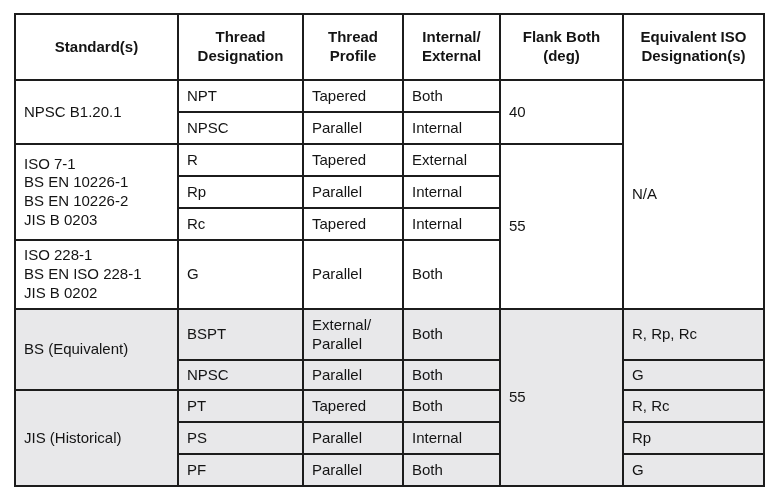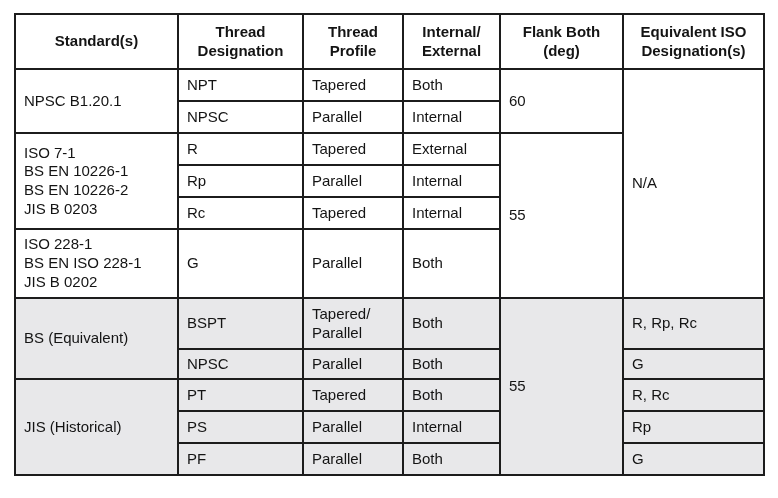--- a/index.html
+++ b/index.html
@@ -41,21 +41,21 @@
     background: #ffffff;
   }
   table.std-table td {
     text-align: left;
     font-weight: 400;
     background: #ffffff;
   }
   table.std-table td.hist {
     background: #e8e8ea;
   }
-  tr.h-header  { height: 55px; }
+  tr.h-header  { height: 66px; }
   tr.h-normal  { height: 32px; }
   tr.h-tall    { height: 69px; }
   tr.h-bspt    { height: 51px; }
   tr.h-short   { height: 30px; }
 </style>
 </head>
 <body>
 
 <div class="canvas">
   <table class="std-table">
@@ -81,21 +81,21 @@
         <th>Equivalent ISO
 Designation(s)</th>
       </tr>
     </thead>
     <tbody>
       <tr class="h-normal">
         <td rowspan="2">NPSC B1.20.1</td>
         <td>NPT</td>
         <td>Tapered</td>
         <td>Both</td>
-        <td rowspan="2">60</td>
+        <td rowspan="2">40</td>
         <td rowspan="6">N/A</td>
       </tr>
       <tr class="h-normal">
         <td>NPSC</td>
         <td>Parallel</td>
         <td>Internal</td>
       </tr>
       <tr class="h-normal">
         <td rowspan="3">ISO 7-1
 BS EN 10226-1
@@ -120,21 +120,21 @@
         <td>ISO 228-1
 BS EN ISO 228-1
 JIS B 0202</td>
         <td>G</td>
         <td>Parallel</td>
         <td>Both</td>
       </tr>
       <tr class="h-bspt">
         <td rowspan="2" class="hist">BS (Equivalent)</td>
         <td class="hist">BSPT</td>
-        <td class="hist">Tapered/
+        <td class="hist">External/
 Parallel</td>
         <td class="hist">Both</td>
         <td rowspan="5" class="hist">55</td>
         <td class="hist">R, Rp, Rc</td>
       </tr>
       <tr class="h-short">
         <td class="hist">NPSC</td>
         <td class="hist">Parallel</td>
         <td class="hist">Both</td>
         <td class="hist">G</td>

